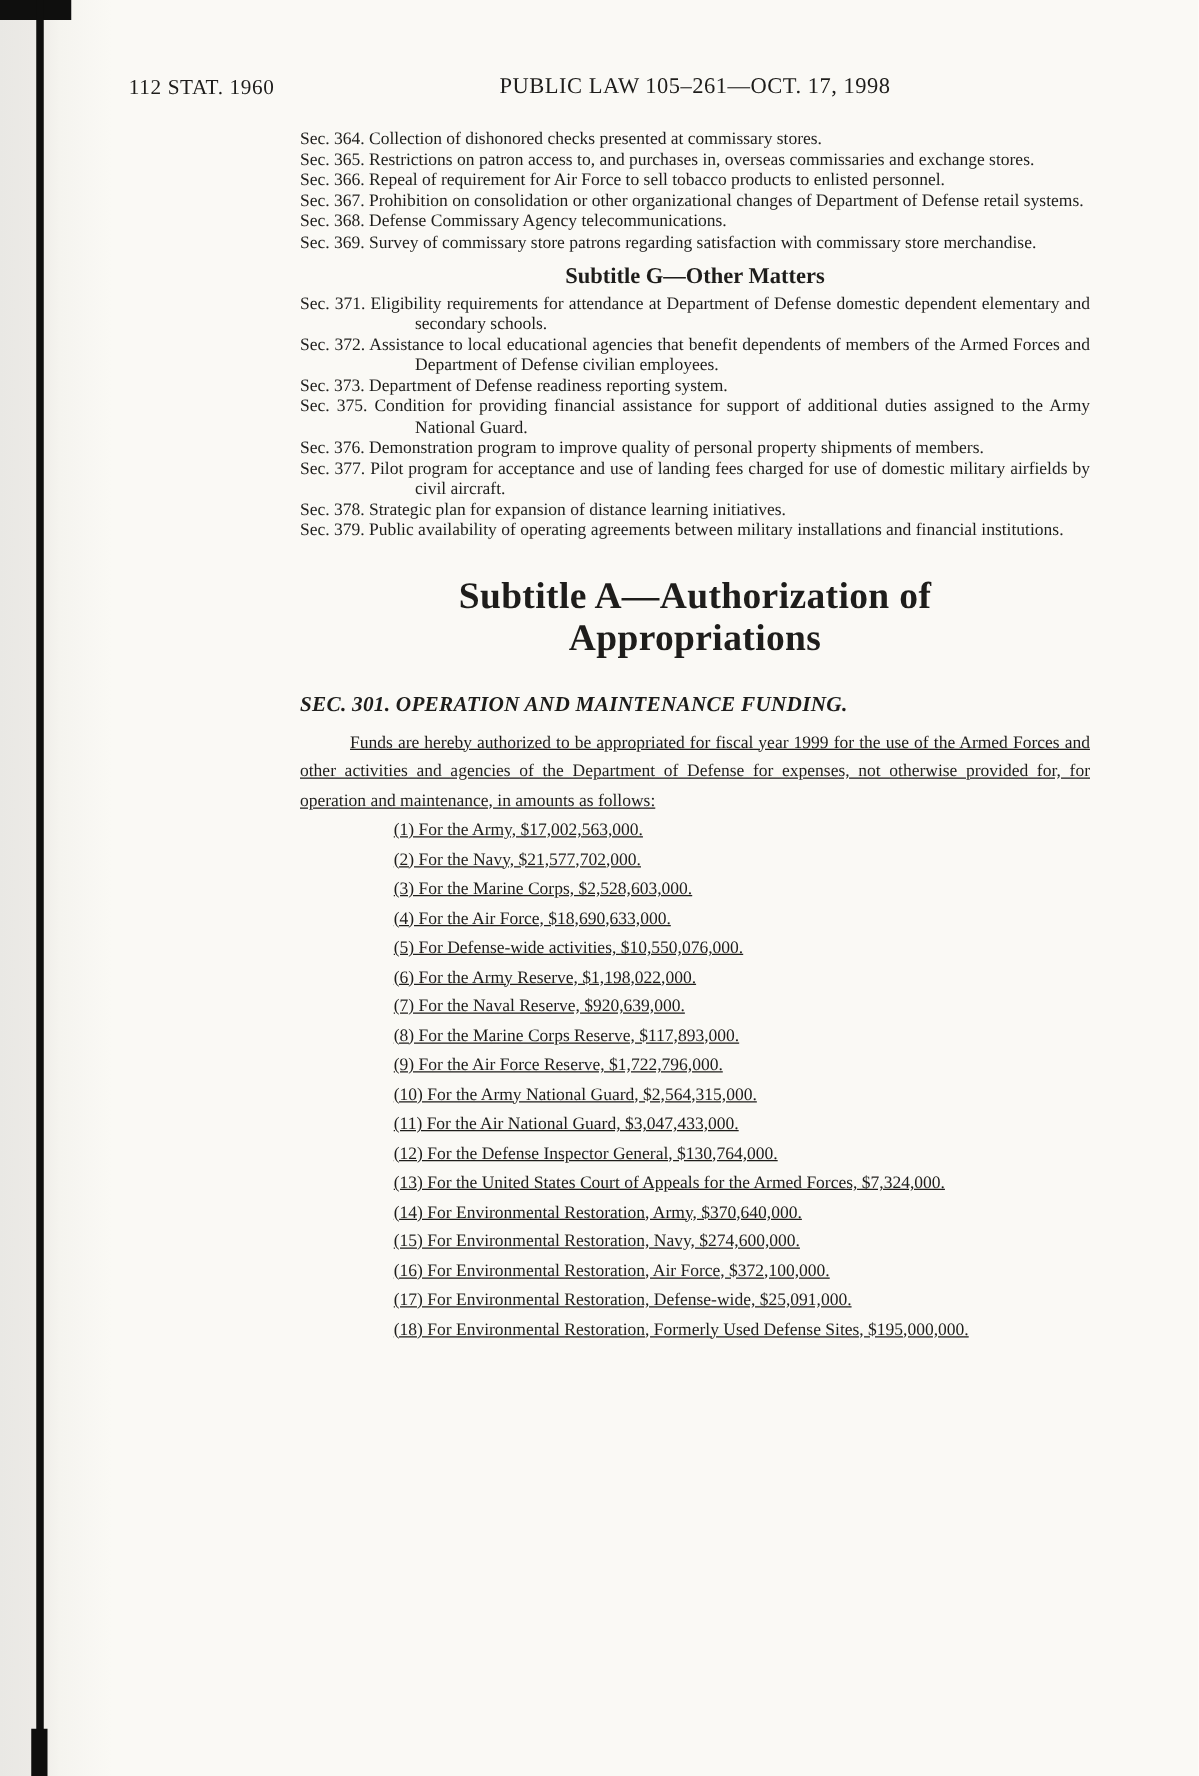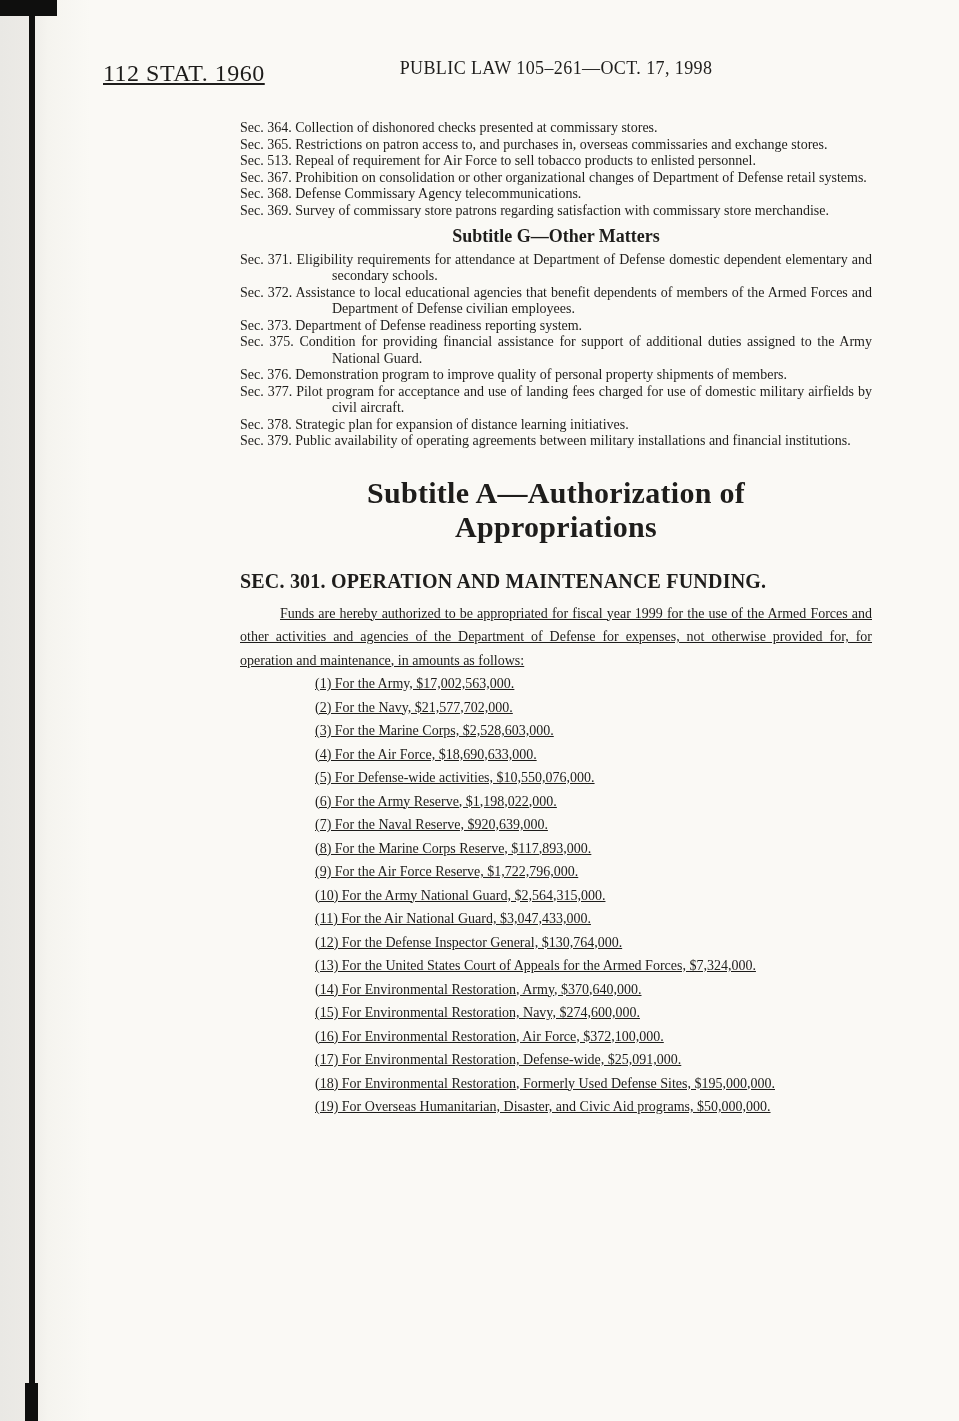--- a/index.html
+++ b/index.html
@@ -13,47 +13,47 @@
     overflow: hidden;
   }
   
   .artifact { position: absolute; background: #0f0f0e; }
   .artifact-top-left { left: 0; top: 0; width: 57px; height: 16px; }
   .artifact-left-line { left: 29px; top: 0; width: 6px; height: 1421px; }
   .artifact-bottom-left { left: 25px; top: 1383px; width: 13px; height: 38px; }
 
   .stat-number {
     position: absolute; left: 103px; top: 60px;
-    font-size: 24px; letter-spacing: 0.5px; white-space: nowrap; text-decoration: underline;
+    font-size: 17px; letter-spacing: 0.5px; white-space: nowrap;
   }
   .law-title {
     position: absolute; left: 240px; top: 58px; width: 632px;
     text-align: center; font-size: 18px; letter-spacing: 0.4px; white-space: nowrap;
   }
 
   .content { position: absolute; left: 240px; top: 104px; width: 632px; }
 
-  .toc { font-size: 14px; line-height: 16.5px; text-align: justify; margin-top: 16px; }
+  .toc { font-size: 14px; line-height: 16.5px; text-align: justify; }
   .toc p { margin: 0; }
   .toc-entry { padding-left: 92px; text-indent: -92px; }
   .toc-heading {
     text-align: center; font-weight: bold; font-size: 18px;
     margin: 9px 0 7px !important; text-indent: 0;
   }
 
   .subtitle-heading {
     margin: 26px 0 0 0;
     text-align: center; font-weight: bold;
     font-size: 30px; line-height: 34px;
     letter-spacing: 0.3px;
   }
 
   .sec-heading {
     margin: 26px 0 0 0;
-    font-weight: bold; font-size: 20px; letter-spacing: 0.2px;
+    font-weight: bold; font-size: 17px; letter-spacing: 0.2px; font-style: italic;
   }
 
   .body-text { font-size: 14px; line-height: 23.5px; text-align: justify; text-decoration: underline; }
   .intro { margin: 9px 0 0 0; text-indent: 40px; }
   .approp-item { margin: 0; text-indent: 75px; }
 </style>
 </head>
 <body>
 
 <div class="page">
@@ -63,21 +63,21 @@
   <div class="artifact artifact-bottom-left"></div>
 
   <div class="stat-number">112 STAT. 1960</div>
   <div class="law-title">PUBLIC LAW 105–261—OCT. 17, 1998</div>
 
   <div class="content">
 
     <div class="toc">
       <p class="toc-entry"><span>Sec. 364.</span> <span>Collection of dishonored checks presented at commissary stores.</span></p>
       <p class="toc-entry"><span>Sec. 365.</span> <span>Restrictions on patron access to, and purchases in, overseas commissaries and exchange stores.</span></p>
-      <p class="toc-entry"><span>Sec. 513.</span> <span>Repeal of requirement for Air Force to sell tobacco products to enlisted personnel.</span></p>
+      <p class="toc-entry"><span>Sec. 366.</span> <span>Repeal of requirement for Air Force to sell tobacco products to enlisted personnel.</span></p>
       <p class="toc-entry"><span>Sec. 367.</span> <span>Prohibition on consolidation or other organizational changes of Department of Defense retail systems.</span></p>
       <p class="toc-entry"><span>Sec. 368.</span> <span>Defense Commissary Agency telecommunications.</span></p>
       <p class="toc-entry"><span>Sec. 369.</span> <span>Survey of commissary store patrons regarding satisfaction with commissary store merchandise.</span></p>
 
       <p class="toc-heading">Subtitle G—Other Matters</p>
 
       <p class="toc-entry"><span>Sec. 371.</span> <span>Eligibility requirements for attendance at Department of Defense domestic dependent elementary and secondary schools.</span></p>
       <p class="toc-entry"><span>Sec. 372.</span> <span>Assistance to local educational agencies that benefit dependents of members of the Armed Forces and Department of Defense civilian employees.</span></p>
       <p class="toc-entry"><span>Sec. 373.</span> <span>Department of Defense readiness reporting system.</span></p>
       <p class="toc-entry"><span>Sec. 375.</span> <span>Condition for providing financial assistance for support of additional duties assigned to the Army National Guard.</span></p>
@@ -107,17 +107,16 @@
       <p class="approp-item">(9) For the Air Force Reserve, $1,722,796,000.</p>
       <p class="approp-item">(10) For the Army National Guard, $2,564,315,000.</p>
       <p class="approp-item">(11) For the Air National Guard, $3,047,433,000.</p>
       <p class="approp-item">(12) For the Defense Inspector General, $130,764,000.</p>
       <p class="approp-item">(13) For the United States Court of Appeals for the Armed Forces, $7,324,000.</p>
       <p class="approp-item">(14) For Environmental Restoration, Army, $370,640,000.</p>
       <p class="approp-item">(15) For Environmental Restoration, Navy, $274,600,000.</p>
       <p class="approp-item">(16) For Environmental Restoration, Air Force, $372,100,000.</p>
       <p class="approp-item">(17) For Environmental Restoration, Defense-wide, $25,091,000.</p>
       <p class="approp-item">(18) For Environmental Restoration, Formerly Used Defense Sites, $195,000,000.</p>
-      <p class="approp-item">(19) For Overseas Humanitarian, Disaster, and Civic Aid programs, $50,000,000.</p>
     </div>
 
   </div>
 </div>
 
 </body></html>

